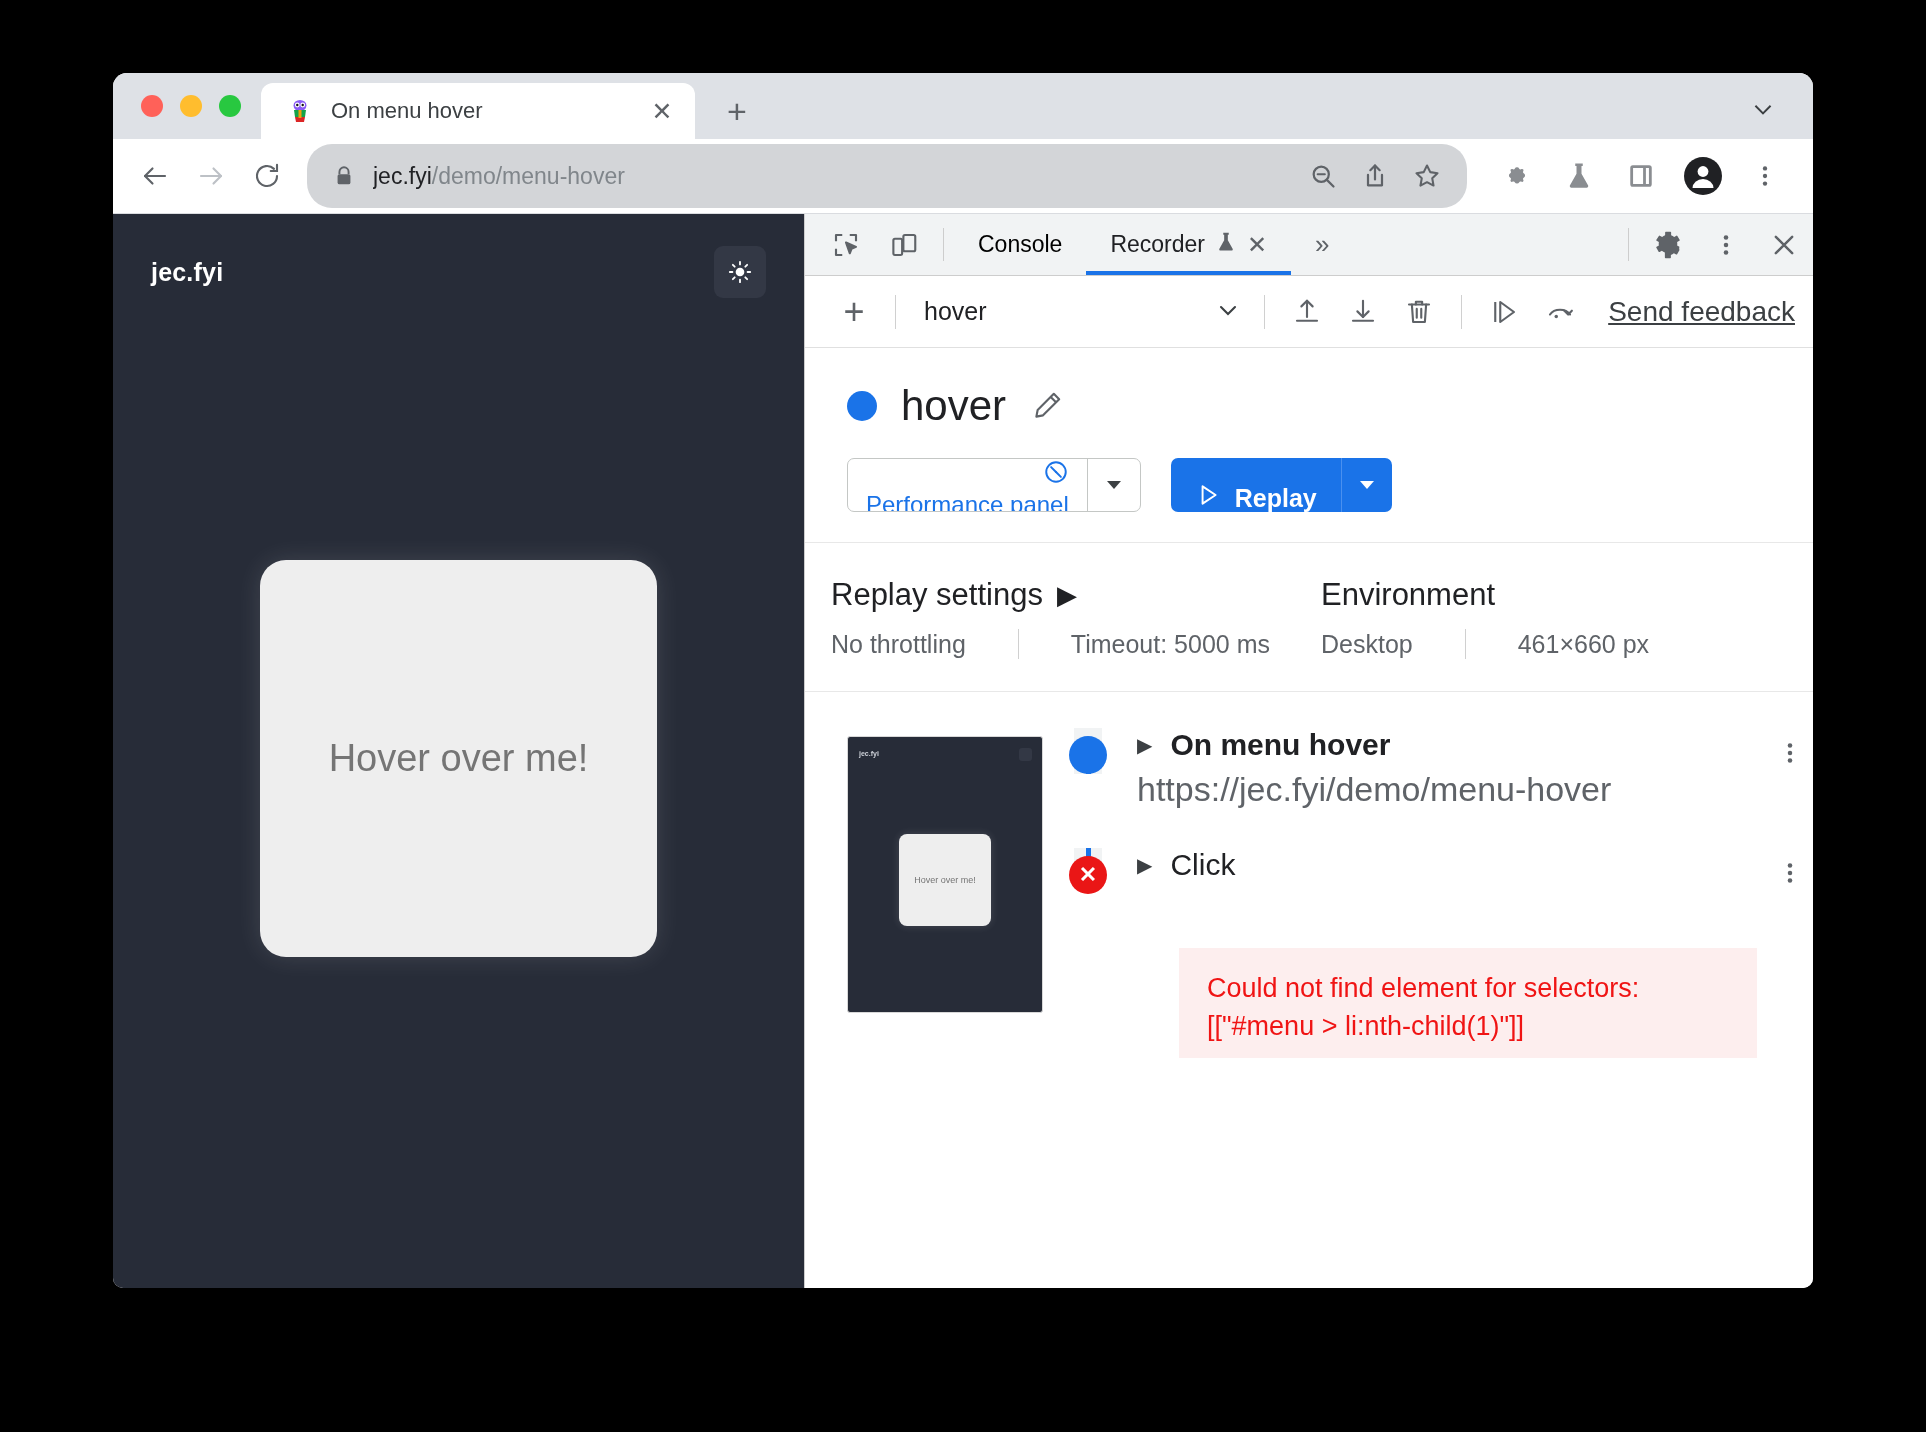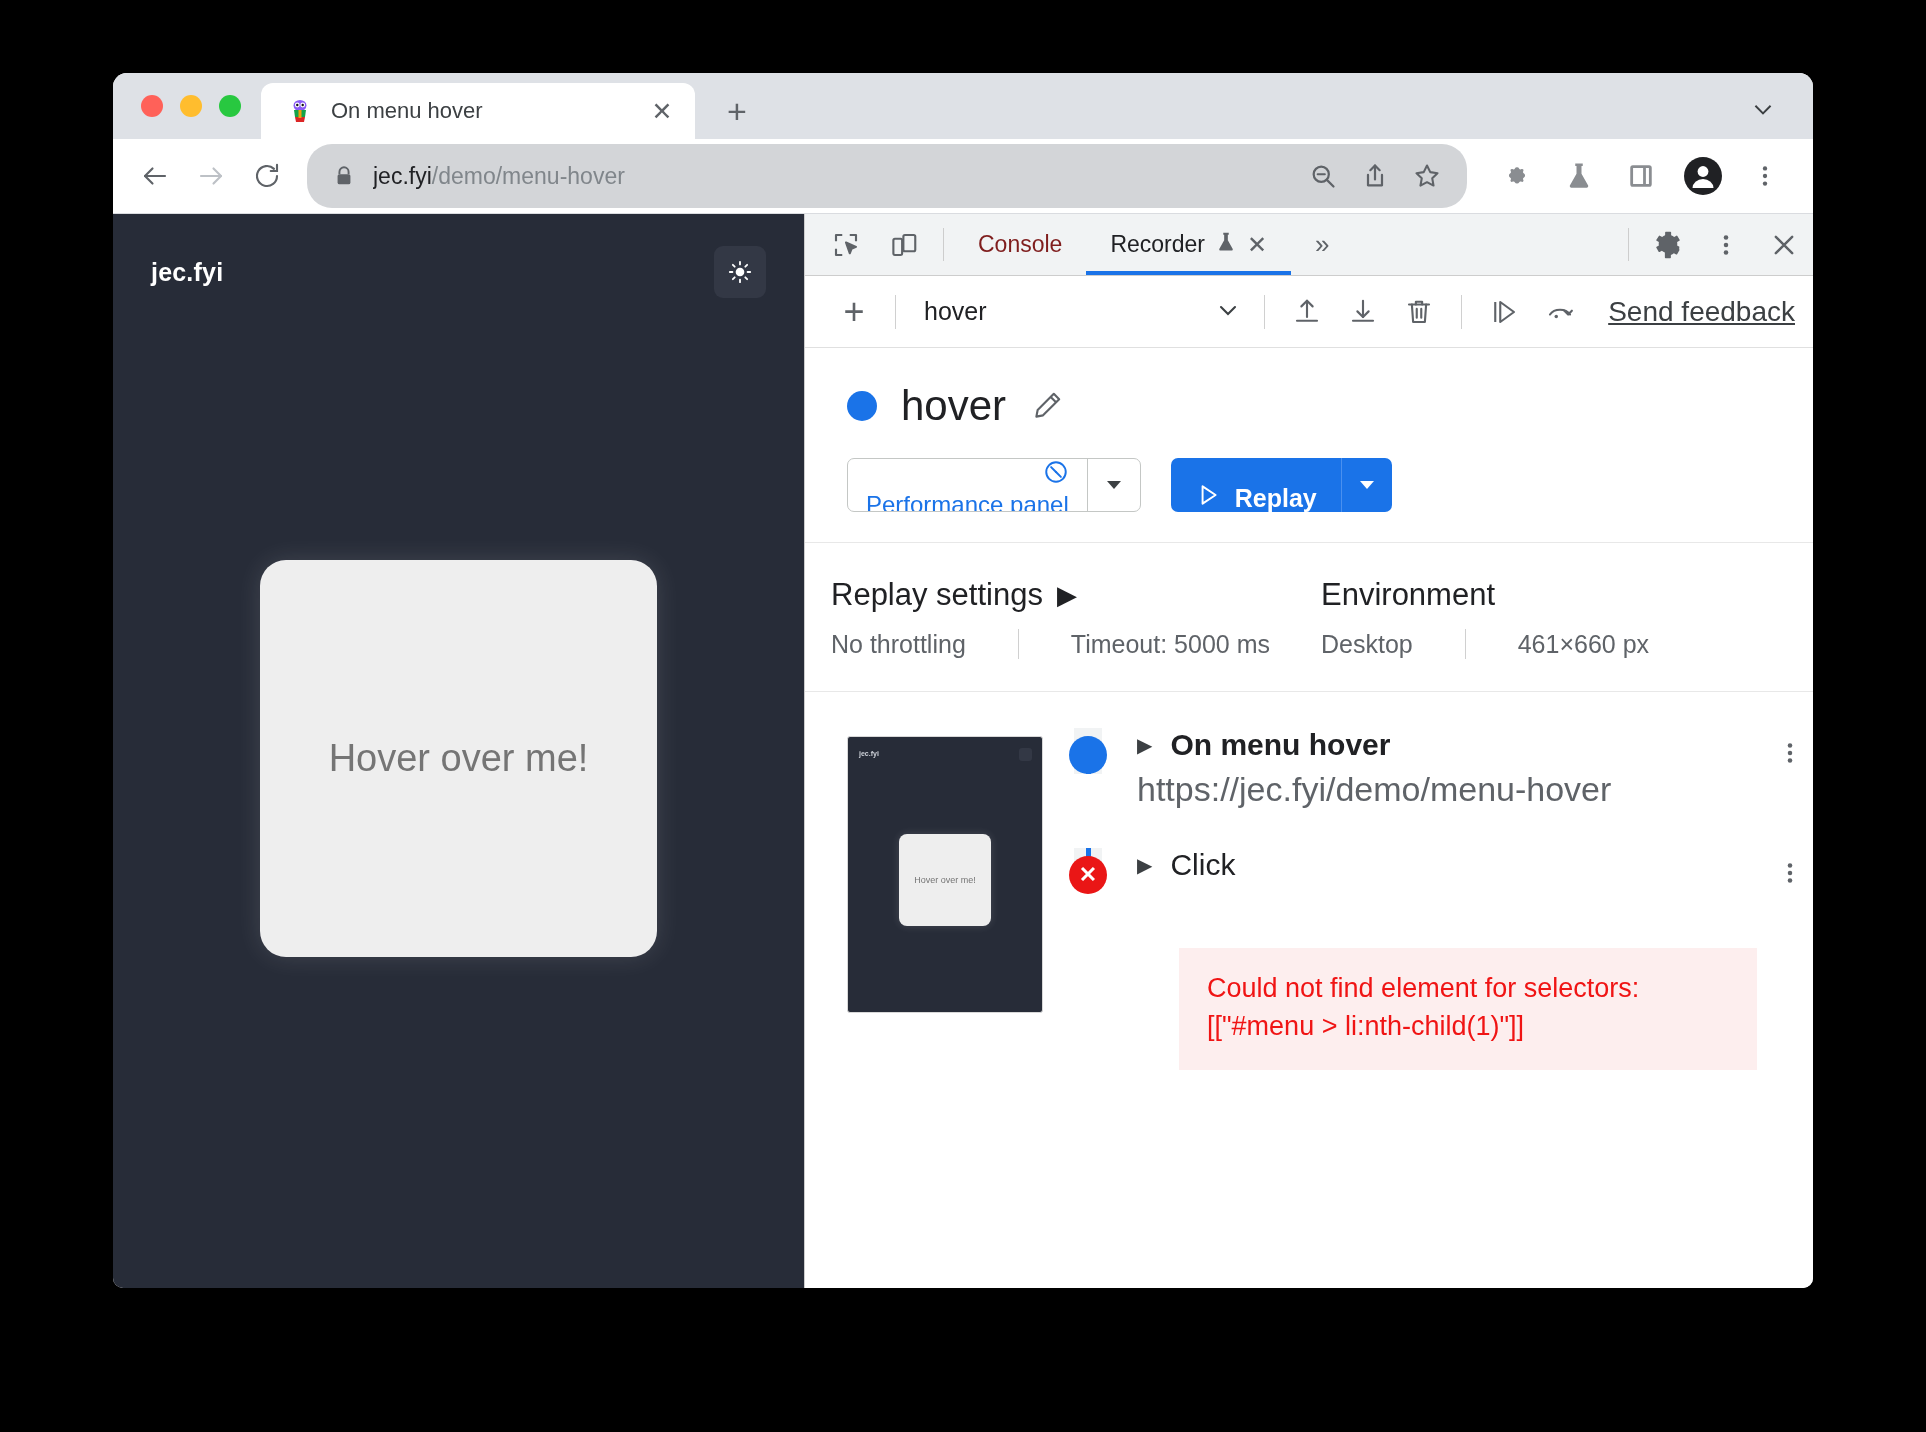--- a/index.html
+++ b/index.html
@@ -199,21 +199,21 @@
     color: #5f6368;
   }
   .dt-sep {
     width: 1px; margin: 14px 10px;
     background: #cdcdcd;
   }
   .dt-tab {
     display: flex; align-items: center; gap: 10px;
     padding: 0 24px;
     font-size: 23px;
-    color: #7f1d1d;
+    color: #000000;
     position: relative;
   }
   .dt-tab.active { color: #202124; }
   .dt-tab.active::after {
     content: "";
     position: absolute;
     left: 0; right: 0; bottom: 0;
     height: 4px;
     background: #1a73e8;
   }
@@ -388,21 +388,21 @@
   .step-url { font-size: 34px; color: #5f6368; margin-top: 8px; }
   .step-menu {
     width: 46px; flex: 0 0 46px;
     display: flex; align-items: flex-start; justify-content: center;
     padding-top: 12px;
     color: #5f6368;
   }
   #error-box {
     background: #fdeeee;
     margin: 22px 56px 0 112px;
-    padding: 22px 28px 24px 28px;
+    padding: 22px 28px 12px 28px;
     color: #f01414;
     font-size: 27px;
     line-height: 1.4;
   }
   .err-line2 { display: block; }
 </style>
 </head>
 <body>
 
 <div id="browser-window">

